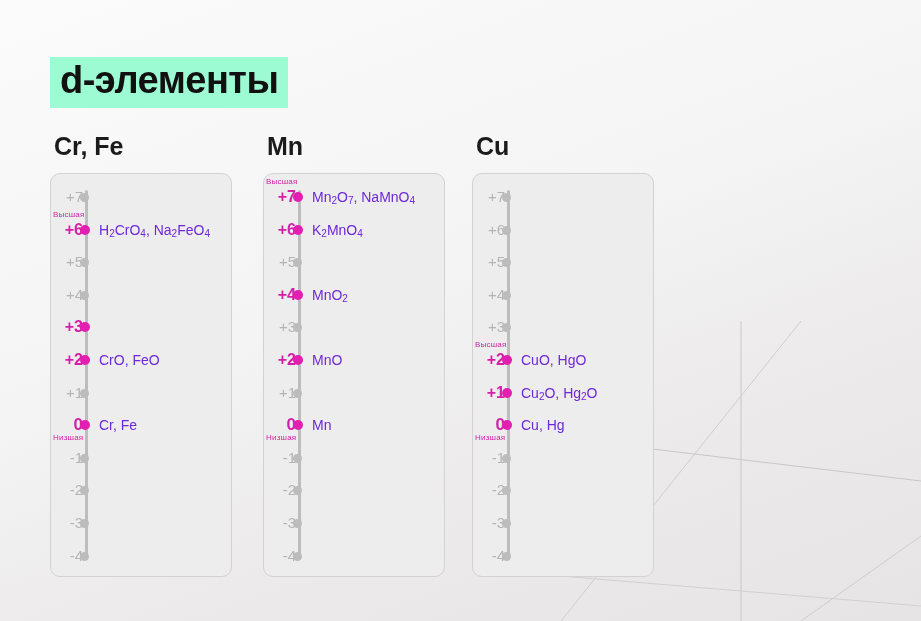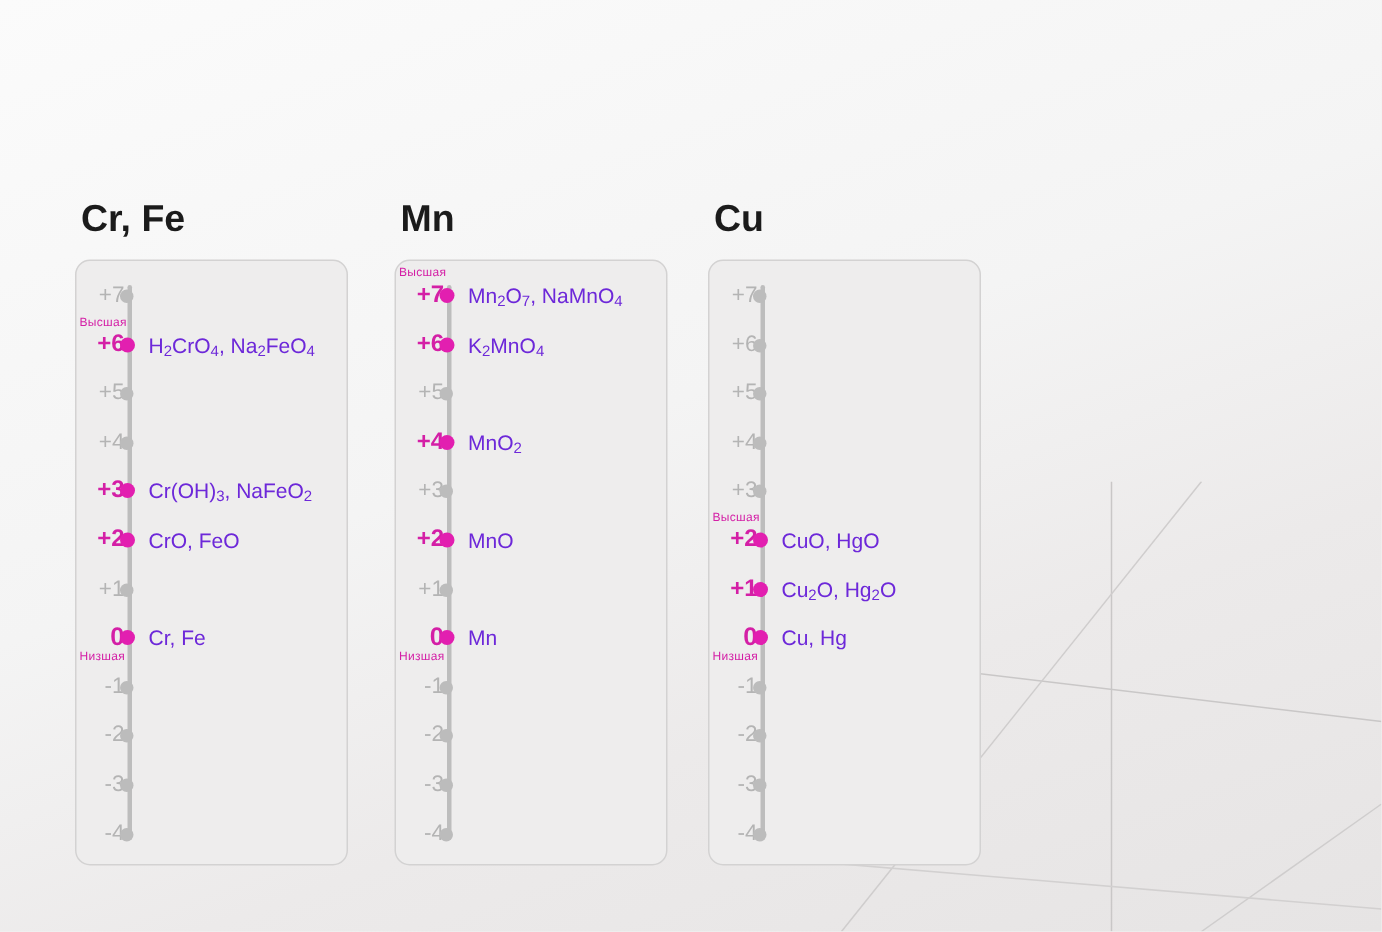--- a/index.html
+++ b/index.html
@@ -172,20 +172,23 @@
       <line x1="0" y1="110" x2="420" y2="160" stroke="#c9c7c7" stroke-width="1"></line>
       <line x1="60" y1="300" x2="300" y2="0" stroke="#cfcdcd" stroke-width="1"></line>
       <line x1="300" y1="300" x2="420" y2="215" stroke="#cfcdcd" stroke-width="1"></line>
       <line x1="0" y1="250" x2="420" y2="285" stroke="#d2d0d0" stroke-width="1"></line>
     </svg>
   </div>
 
   <div class="speck" style="left:204px; top:517px;"></div>
 
 
+  <div class="title-wrap">
+    <span class="title">d-элементы</span>
+  </div>
 
   <div class="columns">
     <div class="column" style="left:0px;">
       <div class="col-label">Cr, Fe</div>
       <div class="scale-card">
         <div class="axis"></div>
         <div class="rows">
             <div class="row" style="top: 14px;">
               <div class="num">+7</div>
               <div class="dot"></div>
@@ -200,21 +203,20 @@
               <div class="num">+5</div>
               <div class="dot"></div>
             </div>
             <div class="row" style="top: 111.8px;">
               <div class="num">+4</div>
               <div class="dot"></div>
             </div>
             <div class="row active" style="top: 144.4px;">
               <div class="num">+3</div>
               <div class="dot"></div>
-              <div class="formula">Cr(OH)<sub>3</sub>, NaFeO<sub>2</sub></div>
             </div>
             <div class="row active" style="top: 177px;">
               <div class="num">+2</div>
               <div class="dot"></div>
               <div class="formula">CrO, FeO</div>
             </div>
             <div class="row" style="top: 209.6px;">
               <div class="num">+1</div>
               <div class="dot"></div>
             </div>

